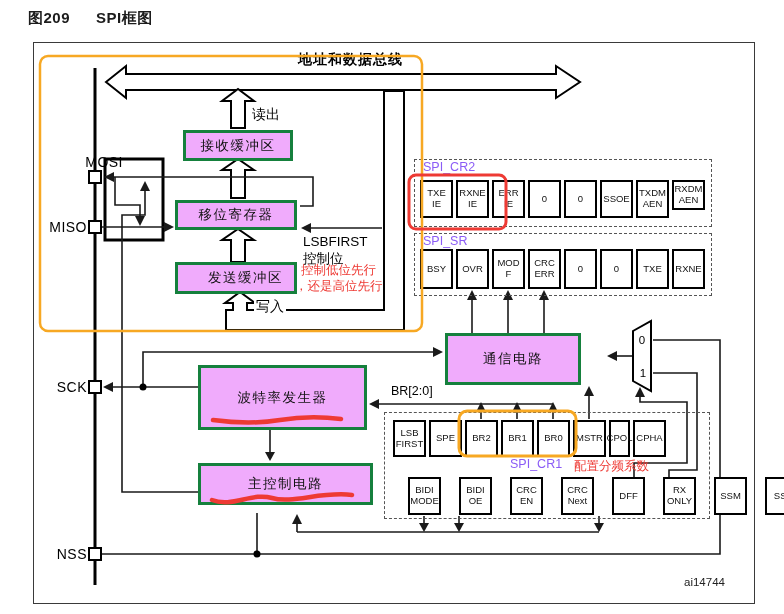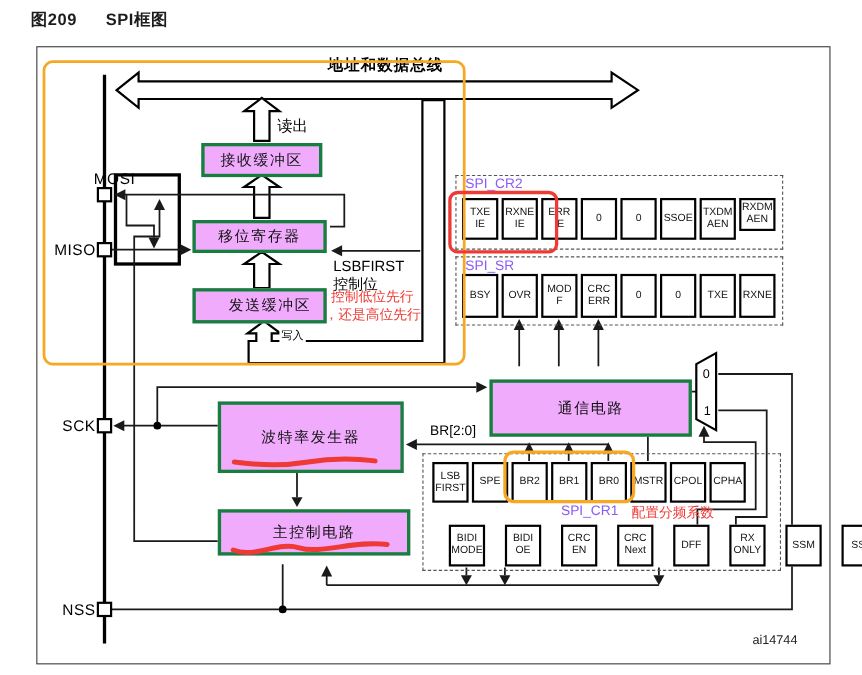--- a/index.html
+++ b/index.html
@@ -139,21 +139,21 @@
     </div>
   <div class="block" style="left:175px;top:200px;width:122px;height:30px;">
       <span>移位寄存器</span>
     </div>
   <div class="block" style="left:175px;top:262px;width:122px;height:32px;padding-left:19px;">
       <span>发送缓冲区</span>
     </div>
   <div class="block" style="left:198px;top:365px;width:169px;height:65px;">
       <span>波特率发生器</span>
     </div>
-  <div class="block" style="left:445px;top:333px;width:184px;height:52px;margin-top:12px;">
+  <div class="block" style="left:445px;top:333px;width:136px;height:52px;">
       <span>通信电路</span>
     </div>
   <div class="block" style="left:198px;top:463px;width:175px;height:42px;">
       <span>主控制电路</span>
     </div>
 
   <div class="dashed" style="left:414px;top:159px;width:298px;height:68px;"></div>
   <div class="reglabel" style="left:423px;top:160px;">SPI_CR2</div>
   <div class="bitrow" style="left:420px;top:180px;gap:3px;">
       <div class="bit" style="width: 33px; height: 38px;">
@@ -232,21 +232,21 @@
       </div>
       <div class="bit" style="width: 33px; height: 37px;">
         <span>BR1</span>
       </div>
       <div class="bit" style="width: 33px; height: 37px;">
         <span>BR0</span>
       </div>
       <div class="bit" style="width: 33px; height: 37px;">
         <span>MSTR</span>
       </div>
-      <div class="bit" style="width: 33px; height: 37px;">
+      <div class="bit" style="width: 21px; height: 37px;">
         <span>CPOL</span>
       </div>
       <div class="bit" style="width: 33px; height: 37px;">
         <span>CPHA</span>
       </div>
     </div>
   <div class="reglabel" style="left:510px;top:457px;">SPI_CR1</div>
   <div class="bitrow" style="left:408px;top:477px;gap:18px;">
       <div class="bit" style="width: 33px; height: 38px;">
         <span>BIDI</span>
@@ -274,21 +274,21 @@
       <div class="bit" style="width: 33px; height: 38px;">
         <span>SSM</span>
       </div>
       <div class="bit" style="width: 33px; height: 38px;">
         <span>SSI</span>
       </div>
     </div>
 
   <div class="lbl" style="left:298px;top:51px;font-size:14px;font-weight:600;letter-spacing:1px;">地址和数据总线</div>
   <div class="lbl" style="left:252px;top:106px;font-size:14px;">读出</div>
-  <div class="lbl whitebg" style="left:254px;top:298px;font-size:10px;">写入</div>
+  <div class="lbl whitebg" style="left:254px;top:298px;font-size:14px;">写入</div>
   <div class="lbl" style="left:303px;top:234px;font-size:13.5px;">LSBFIRST</div>
   <div class="lbl" style="left:303px;top:250px;font-size:13.5px;">控制位</div>
   <div class="lbl" style="left:391px;top:384px;font-size:12.5px;">BR[2:0]</div>
 
   <div class="pinlbl" style="left:40px;top:154px;margin-left:36px;">MOSI</div>
   <div class="pinlbl" style="left:40px;top:219px;">MISO</div>
   <div class="pinlbl" style="left:40px;top:379px;">SCK</div>
   <div class="pinlbl" style="left:40px;top:546px;">NSS</div>
 
   <div class="artifact" style="left:684px;top:576px;">ai14744</div>

